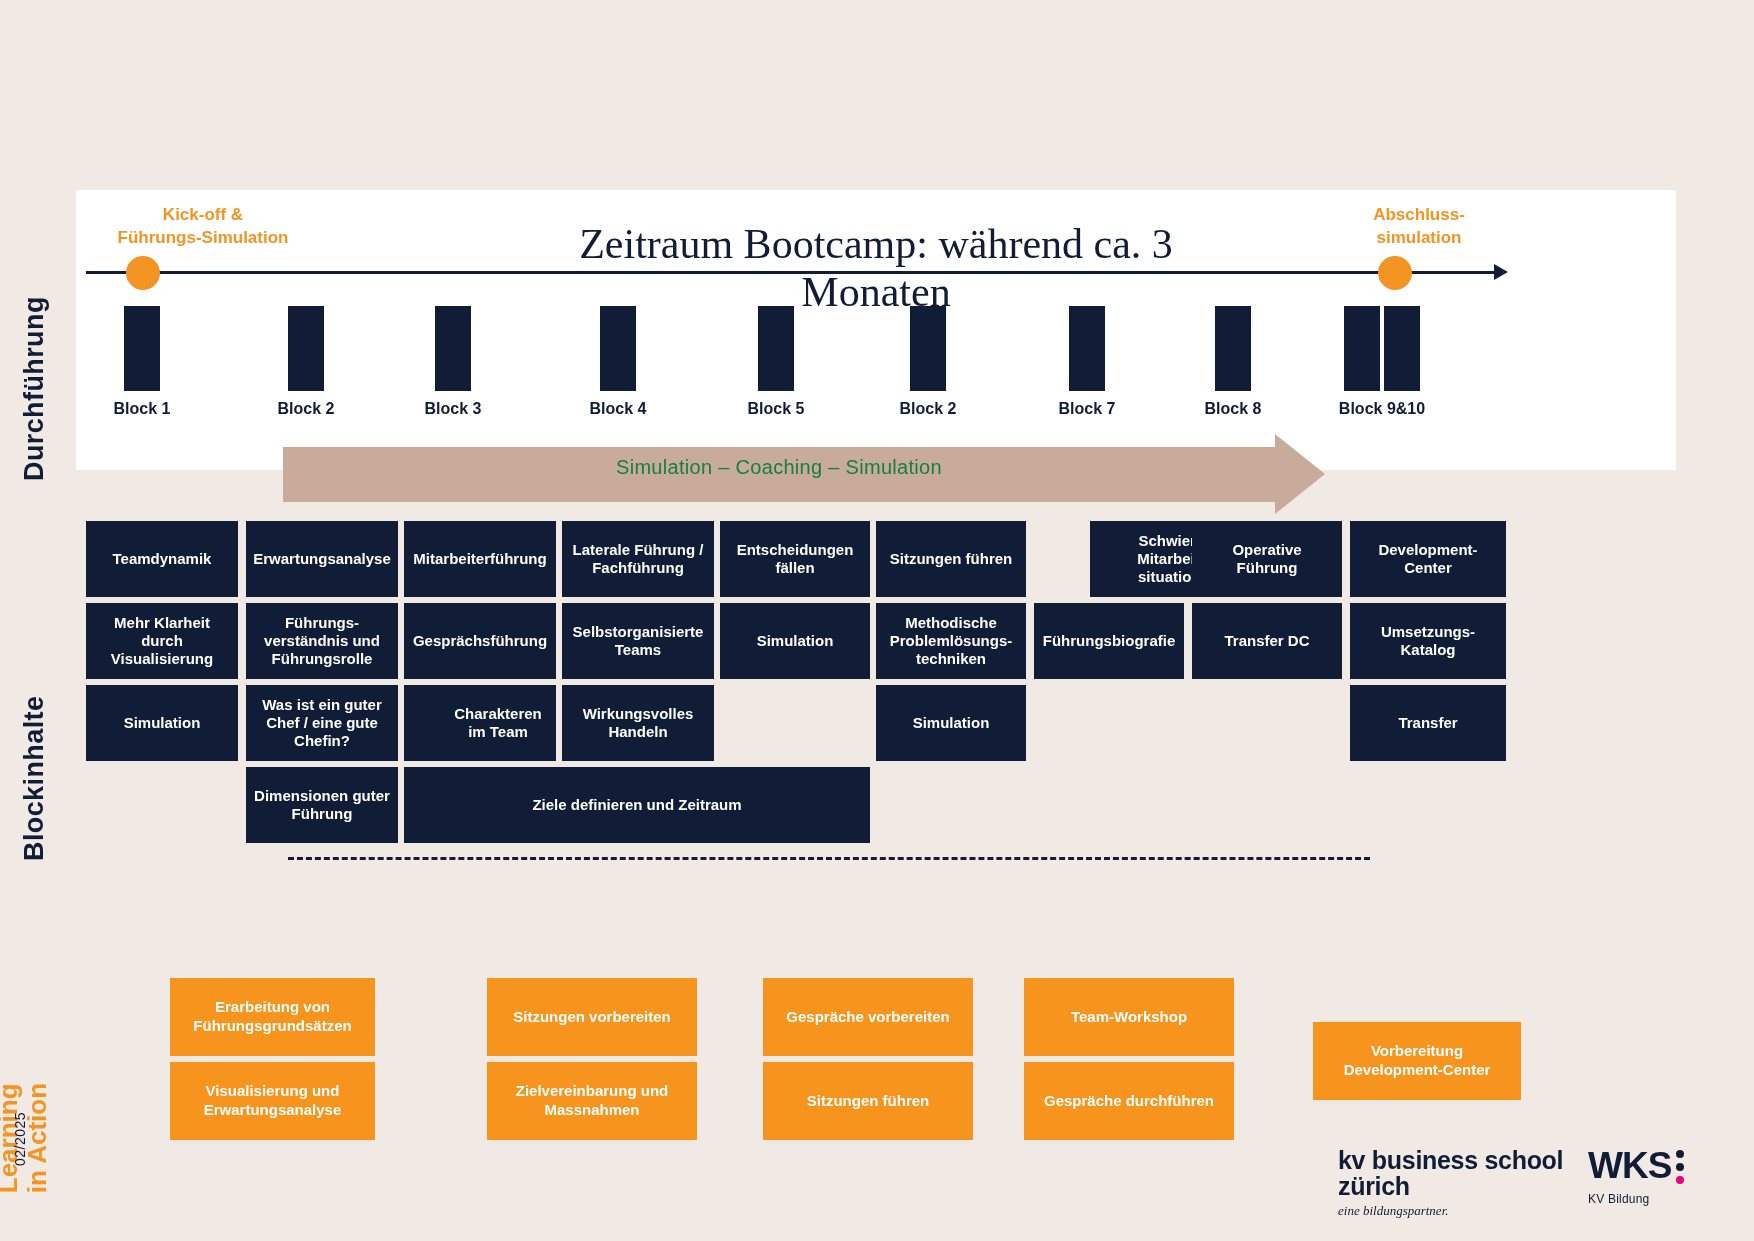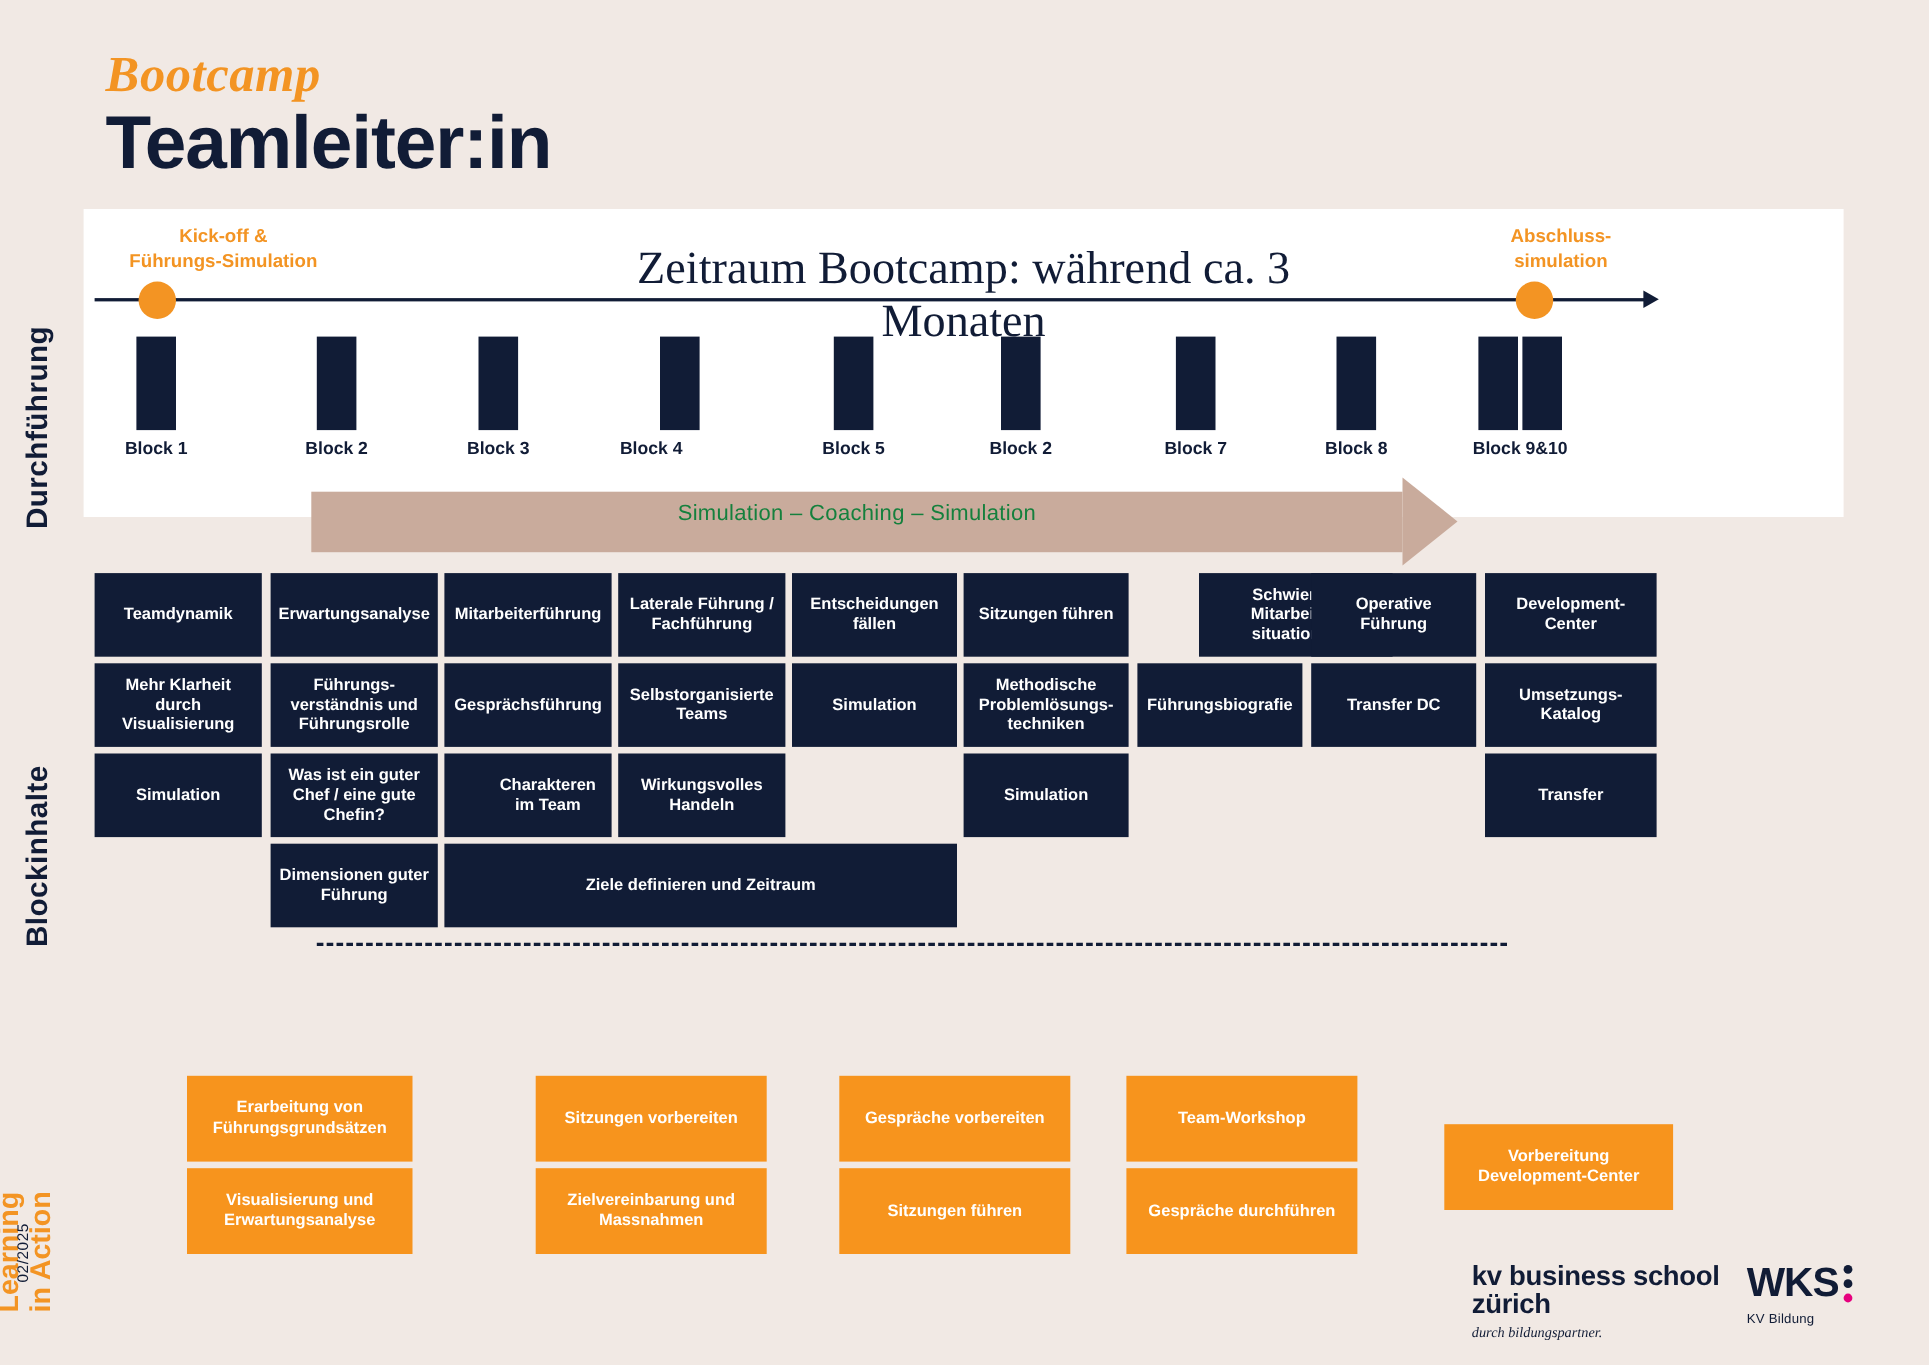--- a/index.html
+++ b/index.html
@@ -136,24 +136,20 @@
   #wks-word{font-size:37px;font-weight:700;color:#111c36;line-height:.95;letter-spacing:-1px;}
   #wks-dots{margin-left:5px;margin-top:2px;}
   .wdot{width:8px;height:8px;border-radius:50%;margin-bottom:5px;}
   #wks-sub{font-size:12px;color:#111c36;margin-top:3px;letter-spacing:.2px;}
 </style>
 </head>
 <body>
 
 <div class="stage">
 
-  <div id="header">
-    <div id="kicker">Bootcamp</div>
-    <div id="maintitle">Teamleiter:in</div>
-  </div>
 
   <div class="vlabel" id="lbl-durchfuehrung">Durchführung</div>
   <div class="vlabel" id="lbl-blockinhalte">Blockinhalte</div>
   <div class="vlabel" id="lbl-learning">
     <div>Learning</div>
     <div>in Action</div>
   </div>
   <div id="date-label">02/2025</div>
 
   <div id="timeline-panel">
@@ -171,21 +167,21 @@
     <div class="dot" id="dot-kickoff"></div>
     <div class="dot" id="dot-abschluss"></div>
     <div id="bars">
         <div class="blockbar" style="left: 48px;"></div>
         <div class="blocklabel" style="left: 6px;">Block 1</div>
         <div class="blockbar" style="left: 212px;"></div>
         <div class="blocklabel" style="left: 170px;">Block 2</div>
         <div class="blockbar" style="left: 359px;"></div>
         <div class="blocklabel" style="left: 317px;">Block 3</div>
         <div class="blockbar" style="left: 524px;"></div>
-        <div class="blocklabel" style="left: 456px;">Block 4</div>
+        <div class="blocklabel" style="left: 482px;">Block 4</div>
         <div class="blockbar" style="left: 682px;"></div>
         <div class="blocklabel" style="left: 640px;">Block 5</div>
         <div class="blockbar" style="left: 834px;"></div>
         <div class="blocklabel" style="left: 792px;">Block 2</div>
         <div class="blockbar" style="left: 993px;"></div>
         <div class="blocklabel" style="left: 951px;">Block 7</div>
         <div class="blockbar" style="left: 1139px;"></div>
         <div class="blocklabel" style="left: 1097px;">Block 8</div>
         <div class="blockbar" style="left: 1268px;"></div>
         <div class="blockbar" style="left: 1308px;"></div>
@@ -238,21 +234,21 @@
       <div class="ocell" style="left: 763px; top: 978px; width: 210px; height: 78px;">Gespräche vorbereiten</div>
       <div class="ocell" style="left: 763px; top: 1062px; width: 210px; height: 78px;">Sitzungen führen</div>
       <div class="ocell" style="left: 1024px; top: 978px; width: 210px; height: 78px;">Team-Workshop</div>
       <div class="ocell" style="left: 1024px; top: 1062px; width: 210px; height: 78px;">Gespräche durchführen</div>
       <div class="ocell" style="left: 1313px; top: 1022px; width: 208px; height: 78px;">Vorbereitung Development-Center</div>
     </div>
 
   <div id="logo-kv">
     <div id="kv-l1">kv business school</div>
     <div id="kv-l2">zürich</div>
-    <div id="kv-l3">durch bildungspartner.</div>
+    <div id="kv-l3">eine bildungspartner.</div>
   </div>
   <div id="logo-wks">
     <div id="wks-main">
       <div id="wks-word">WKS</div>
       <div id="wks-dots">
         <div class="wdot" style="background:#111c36"></div>
         <div class="wdot" style="background:#111c36"></div>
         <div class="wdot" style="background:#e6007e"></div>
       </div>
     </div>

